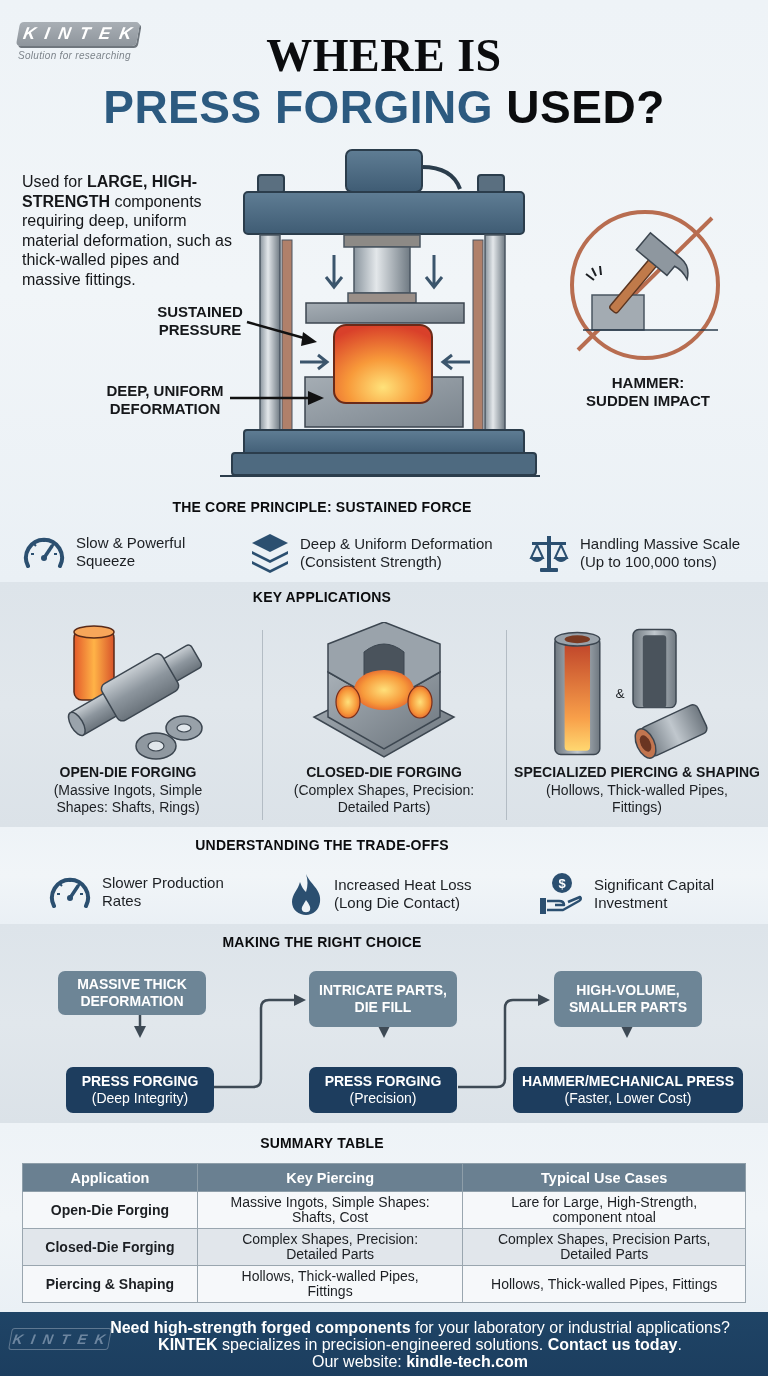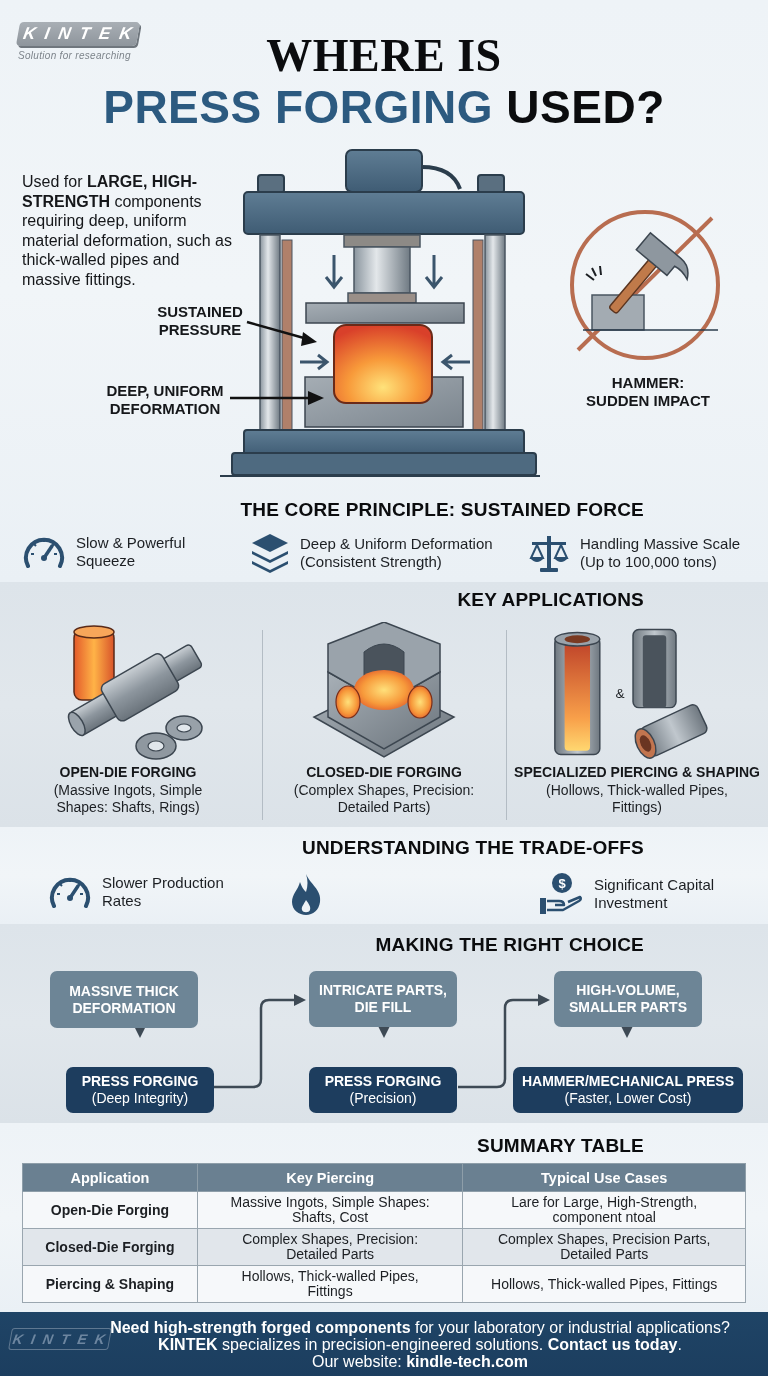--- a/index.html
+++ b/index.html
@@ -48,21 +48,21 @@
   }
   .callout-1 { left: 150px; top: 303px; width: 100px; }
   .callout-2 { left: 100px; top: 382px; width: 130px; }
 
   .hammer { position: absolute; left: 568px; top: 210px; width: 160px; height: 150px; }
   .hammer-label {
     position: absolute; left: 578px; top: 374px; width: 140px;
     text-align: center; font-weight: 700; font-size: 15px; line-height: 18px; color: #15171a;
   }
 
-  .h2 { position: absolute; left: 0; width: 644px; text-align: right; font-weight: 800; font-size: 19px; letter-spacing: 0.2px; color: #0b0c0e; }
+  .h2 { position: absolute; left: 0; width: 644px; text-align: center; font-weight: 800; font-size: 14px; letter-spacing: 0.2px; color: #0b0c0e; }
   .core-title { top: 499px; }
 
   .feat-row { position: absolute; left: 0; width: 768px; }
   .feat { position: absolute; display: flex; align-items: center; }
   .feat svg { flex: none; }
   .feat .ft { font-size: 15px; line-height: 18px; color: #1c1f23; margin-left: 10px; }
 
   
   #apps { top: 582px; height: 245px; }
   .apps-title { top: 7px; }
@@ -384,20 +384,24 @@
       <div class="ft">
           <div>Slower Production</div>
           <div>Rates</div>
         </div>
     </div>
     <div class="feat" style="left:288px">
       <svg width="36" height="44" viewBox="0 0 36 44">
         <path d="M18 2 C22 12 34 18 32 30 C31 38 25 43 18 43 C11 43 4 38 4 30 C4 22 10 18 12 10 C14 16 16 18 18 20 C20 14 20 8 18 2 z" fill="#2b4f70"></path>
         <path d="M18 28 C21 32 23 35 22 38 C21 41 15 41 14 38 C13 35 16 32 18 28 z" fill="#eef3f7"></path>
       </svg>
+      <div class="ft">
+          <div>Increased Heat Loss</div>
+          <div>(Long Die Contact)</div>
+        </div>
     </div>
     <div class="feat" style="left:538px">
       <svg width="46" height="44" viewBox="0 0 46 44">
         <circle cx="24" cy="11" r="10" fill="#2b4f70"></circle>
         <text x="24" y="16" text-anchor="middle" font-size="13" font-weight="700" fill="#fff" font-family="Liberation Sans, sans-serif">$</text>
         <rect x="2" y="26" width="6" height="16" fill="#2b4f70"></rect>
         <path d="M9 29 h12 q5 0 5 4 h-9 M9 38 h16 l16 -9 q3 -2 1 -4 l-12 5" fill="none" stroke="#2b4f70" stroke-width="2.5" stroke-linejoin="round"></path>
       </svg>
       <div class="ft">
           <div>Significant Capital</div>
@@ -420,21 +424,21 @@
     </g>
     <g fill="#3e4a55">
       <path d="M134 102 L140 114 L146 102 z"></path>
       <path d="M378 102 L384 114 L390 102 z"></path>
       <path d="M621 102 L627 114 L633 102 z"></path>
       <path d="M294 70 L306 76 L294 82 z"></path>
       <path d="M538 70 L550 76 L538 82 z"></path>
     </g>
   </svg>
 
-  <div class="box q" style="left:50px;top:47px;width:148px;height:57px">
+  <div class="box q" style="left:58px;top:47px;width:148px;height:44px">
       <div>MASSIVE THICK</div>
       <div>DEFORMATION</div>
     </div>
   <div class="box a" style="left:66px;top:143px;width:148px;height:46px">
       <div>PRESS FORGING</div>
       <div class="sub">(Deep Integrity)</div>
     </div>
 
   <div class="box q" style="left:309px;top:47px;width:148px;height:56px">
       <div>INTRICATE PARTS,</div>

